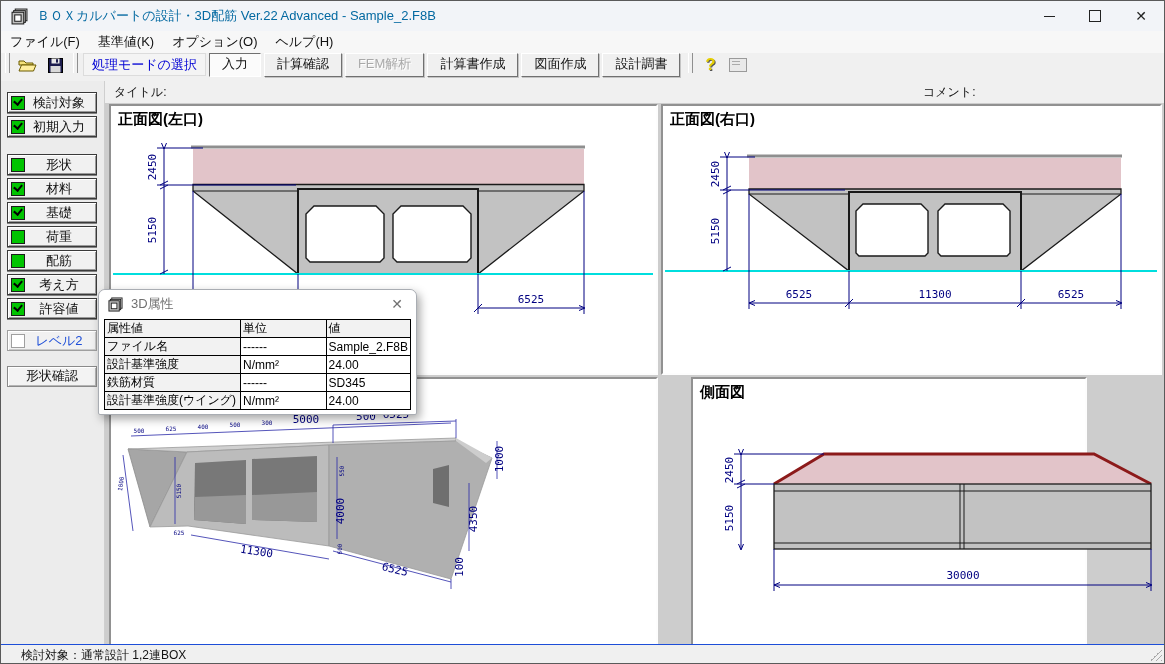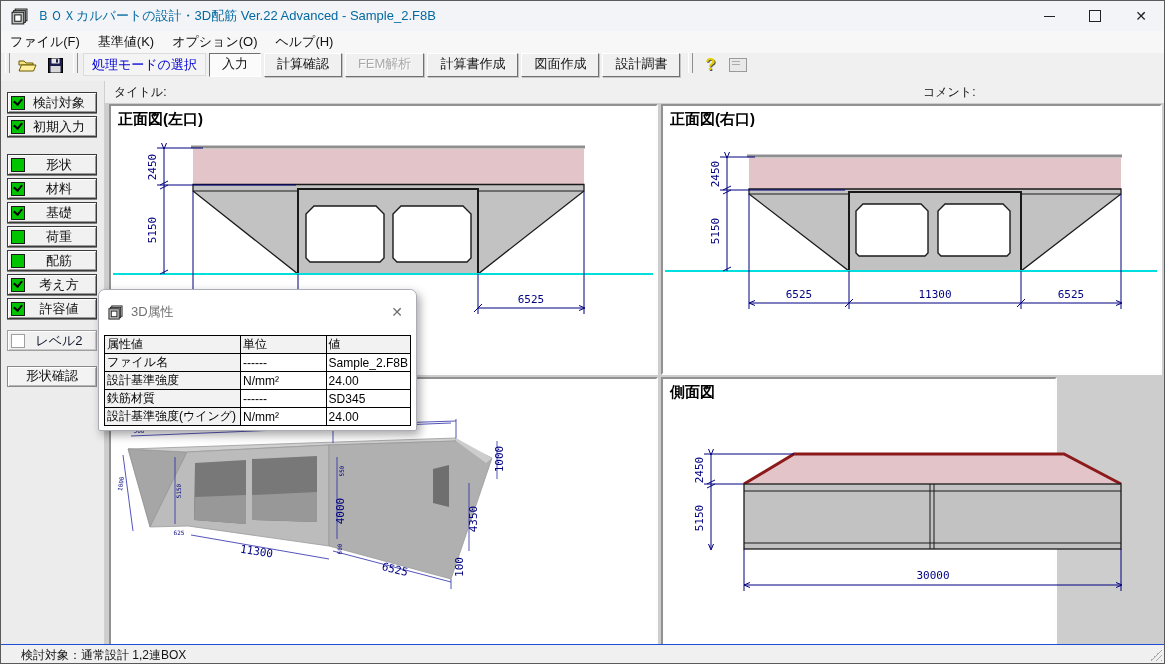--- a/index.html
+++ b/index.html
@@ -28,40 +28,40 @@
   .formicon{width:16px;height:12px;border:1px solid #9a9a9a;background:#e9e9e9;position:relative;}
   .formicon::after{content:"";position:absolute;left:2px;top:2px;width:8px;height:1px;background:#aaa;box-shadow:0 3px 0 #aaa;}
   
   #headerrow{position:absolute;left:104px;top:80px;right:0;height:22px;background:#f0f0f0;border-bottom:1px solid #d5d5d5;}
   #headerrow .hl{position:absolute;top:3px;font-size:12px;color:#111;}
   
   #sidebar{position:absolute;left:0;top:80px;width:104px;bottom:18px;background:#ececec;border-right:1px solid #cfcfcf;padding-top:11px;box-sizing:border-box;}
   .sbtn{display:flex;align-items:center;height:19px;margin:0 7px 3px 6px;background:#f1f1f1;border:1px solid #3a3a3a;box-shadow:inset 1px 1px 0 #ffffff,inset -1px -1px 0 #9a9a9a,0 1px 0 rgba(0,0,0,.45);padding:0 3px;}
   .sbtn .lbl{flex:1;text-align:center;font-size:13px;color:#111;}
   .sbtn.disabled{border-color:#9f9f9f;box-shadow:inset 1px 1px 0 #ffffff,inset -1px -1px 0 #c9c9c9;}
-  .sbtn.disabled .lbl{color:#0f172a;}
+  .sbtn.disabled .lbl{color:#1d4ed8;}
   .cb{width:12px;height:12px;border:1px solid #1c1c1c;background:#00c400;position:relative;flex:0 0 auto;}
   .cb.checked::after{content:"";position:absolute;left:2px;top:1px;width:6px;height:4px;border-left:2px solid #000;border-bottom:2px solid #000;transform:rotate(-50deg);}
   .cb.empty{background:#fff;border-color:#9f9f9f;}
   .gap1{height:14px;} .gap2{height:8px;} .gap3{height:12px;}
   .confirmbtn{display:block;height:19px;margin:0 7px 0 6px;background:#f3f3f3;border:1px solid #8a8a8a;box-shadow:inset 1px 1px 0 #fff,inset -1px -1px 0 #b5b5b5;font-size:13px;color:#111;text-align:center;line-height:18px;}
   
   #main{position:absolute;left:104px;top:102px;right:0;bottom:18px;background:#cdcdcd;}
   .panel{position:absolute;background:#fff;border:2px solid;border-color:#919191 #fdfdfd #fdfdfd #919191;box-sizing:border-box;}
   #p-tl{left:4px;top:1px;width:549px;height:271px;}
   #p-tr{left:556px;top:1px;width:501px;height:271px;}
   #p-bl{left:4px;top:274px;width:549px;height:269px;}
-  #p-br{left:556px;top:274px;width:396px;height:269px;}
+  #p-br{left:586px;top:274px;width:396px;height:269px;}
   .ptitle{position:absolute;left:7px;top:4px;font-size:15px;font-weight:bold;color:#000;z-index:2;}
   .panel svg{position:absolute;left:0;top:0;}
   .dimtxt{font-family:"DejaVu Sans Mono",monospace;font-size:11px;fill:#000080;}
   .dimtxt.sm{font-size:6px;}
   
   #dialog{position:absolute;left:97px;top:288px;width:317px;z-index:20;background:#fff;border:1px solid #a9adb3;border-radius:7px 7px 2px 2px;box-shadow:3px 4px 10px rgba(0,0,0,.35);}
-  #dlg-title{height:44px;display:flex;align-items:center;border-radius:7px 7px 0 0;background:#fff;}
+  #dlg-title{height:28px;display:flex;align-items:center;border-radius:7px 7px 0 0;background:#fff;}
   #dlg-title .dicon{width:15px;height:15px;margin:0 8px 0 9px;}
   #dlg-title .dtxt{flex:1;font-size:13px;color:#707070;}
   #dlg-title .dclose{width:30px;text-align:center;color:#707070;font-size:14px;margin-right:4px;}
   #dlg-body{padding:1px 5px 4px 5px;}
   #dlg-table{border-collapse:collapse;width:100%;}
   #dlg-table td,#dlg-table th{border:1px solid #000;font-size:12px;font-weight:normal;height:17px;text-align:left;padding:0 2px;color:#000;}
   #dlg-table th{background:#f2f2f2;}
   #dlg-table td.c0{background:#f2f2f2;}
   #dlg-table td{background:#fff;}
   

